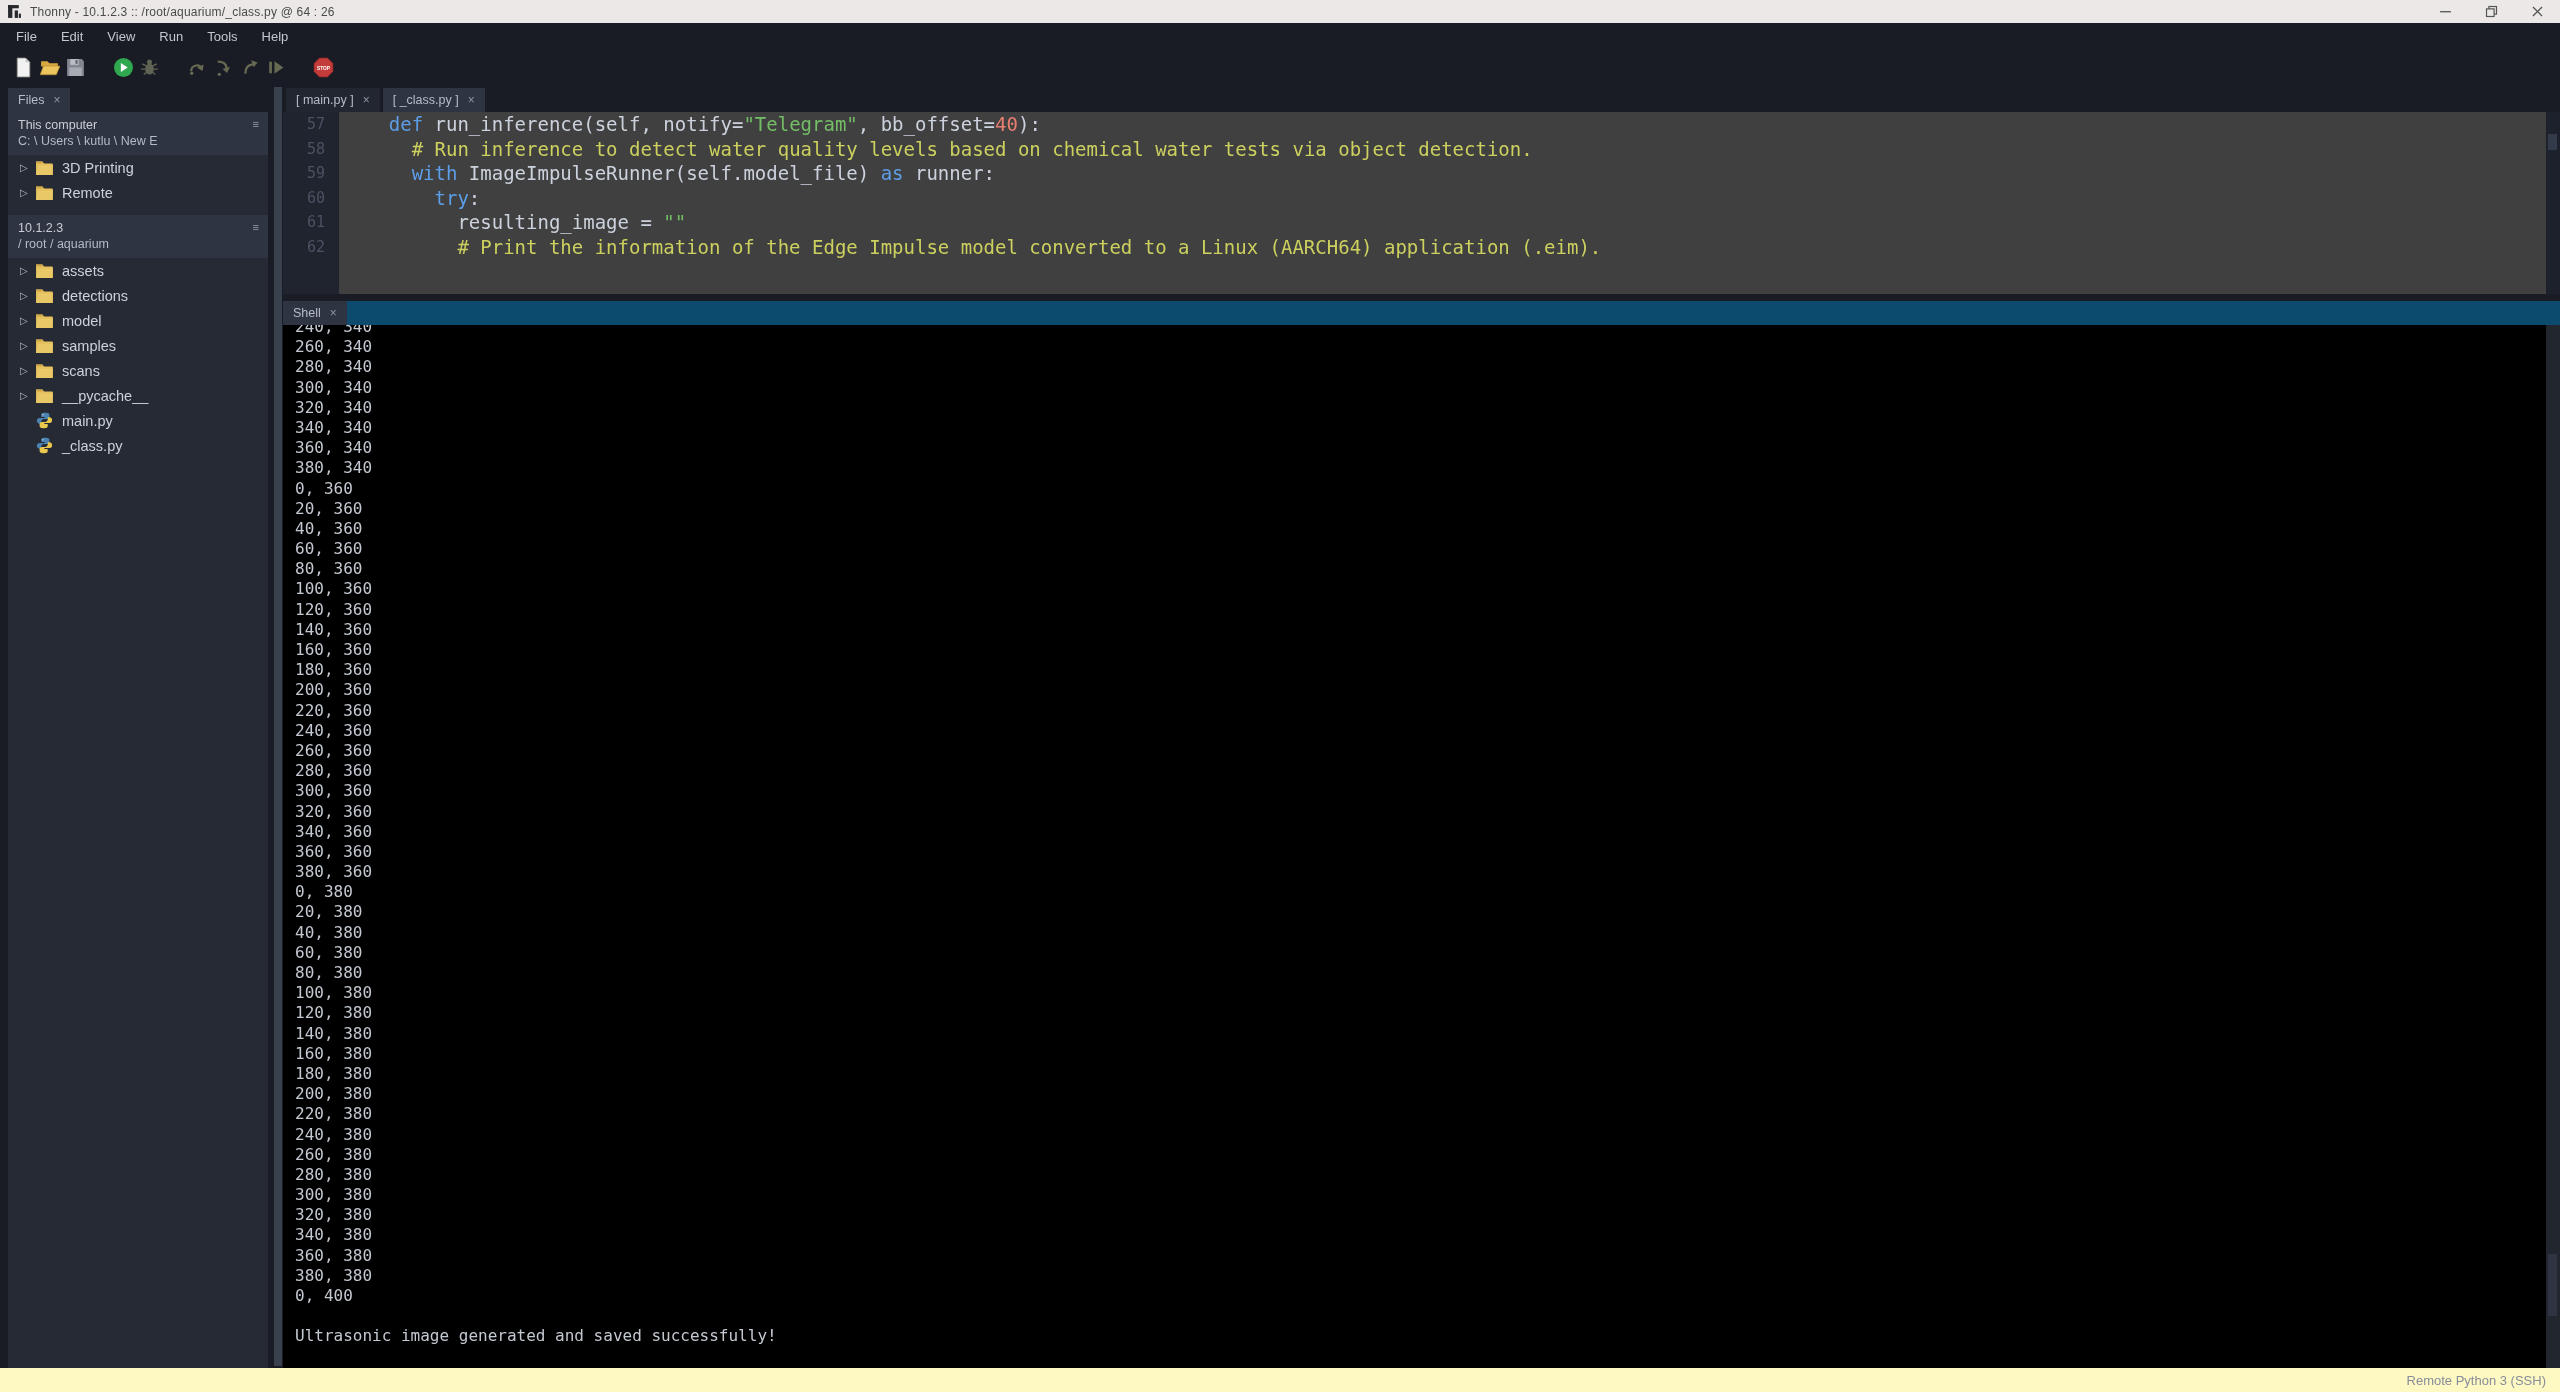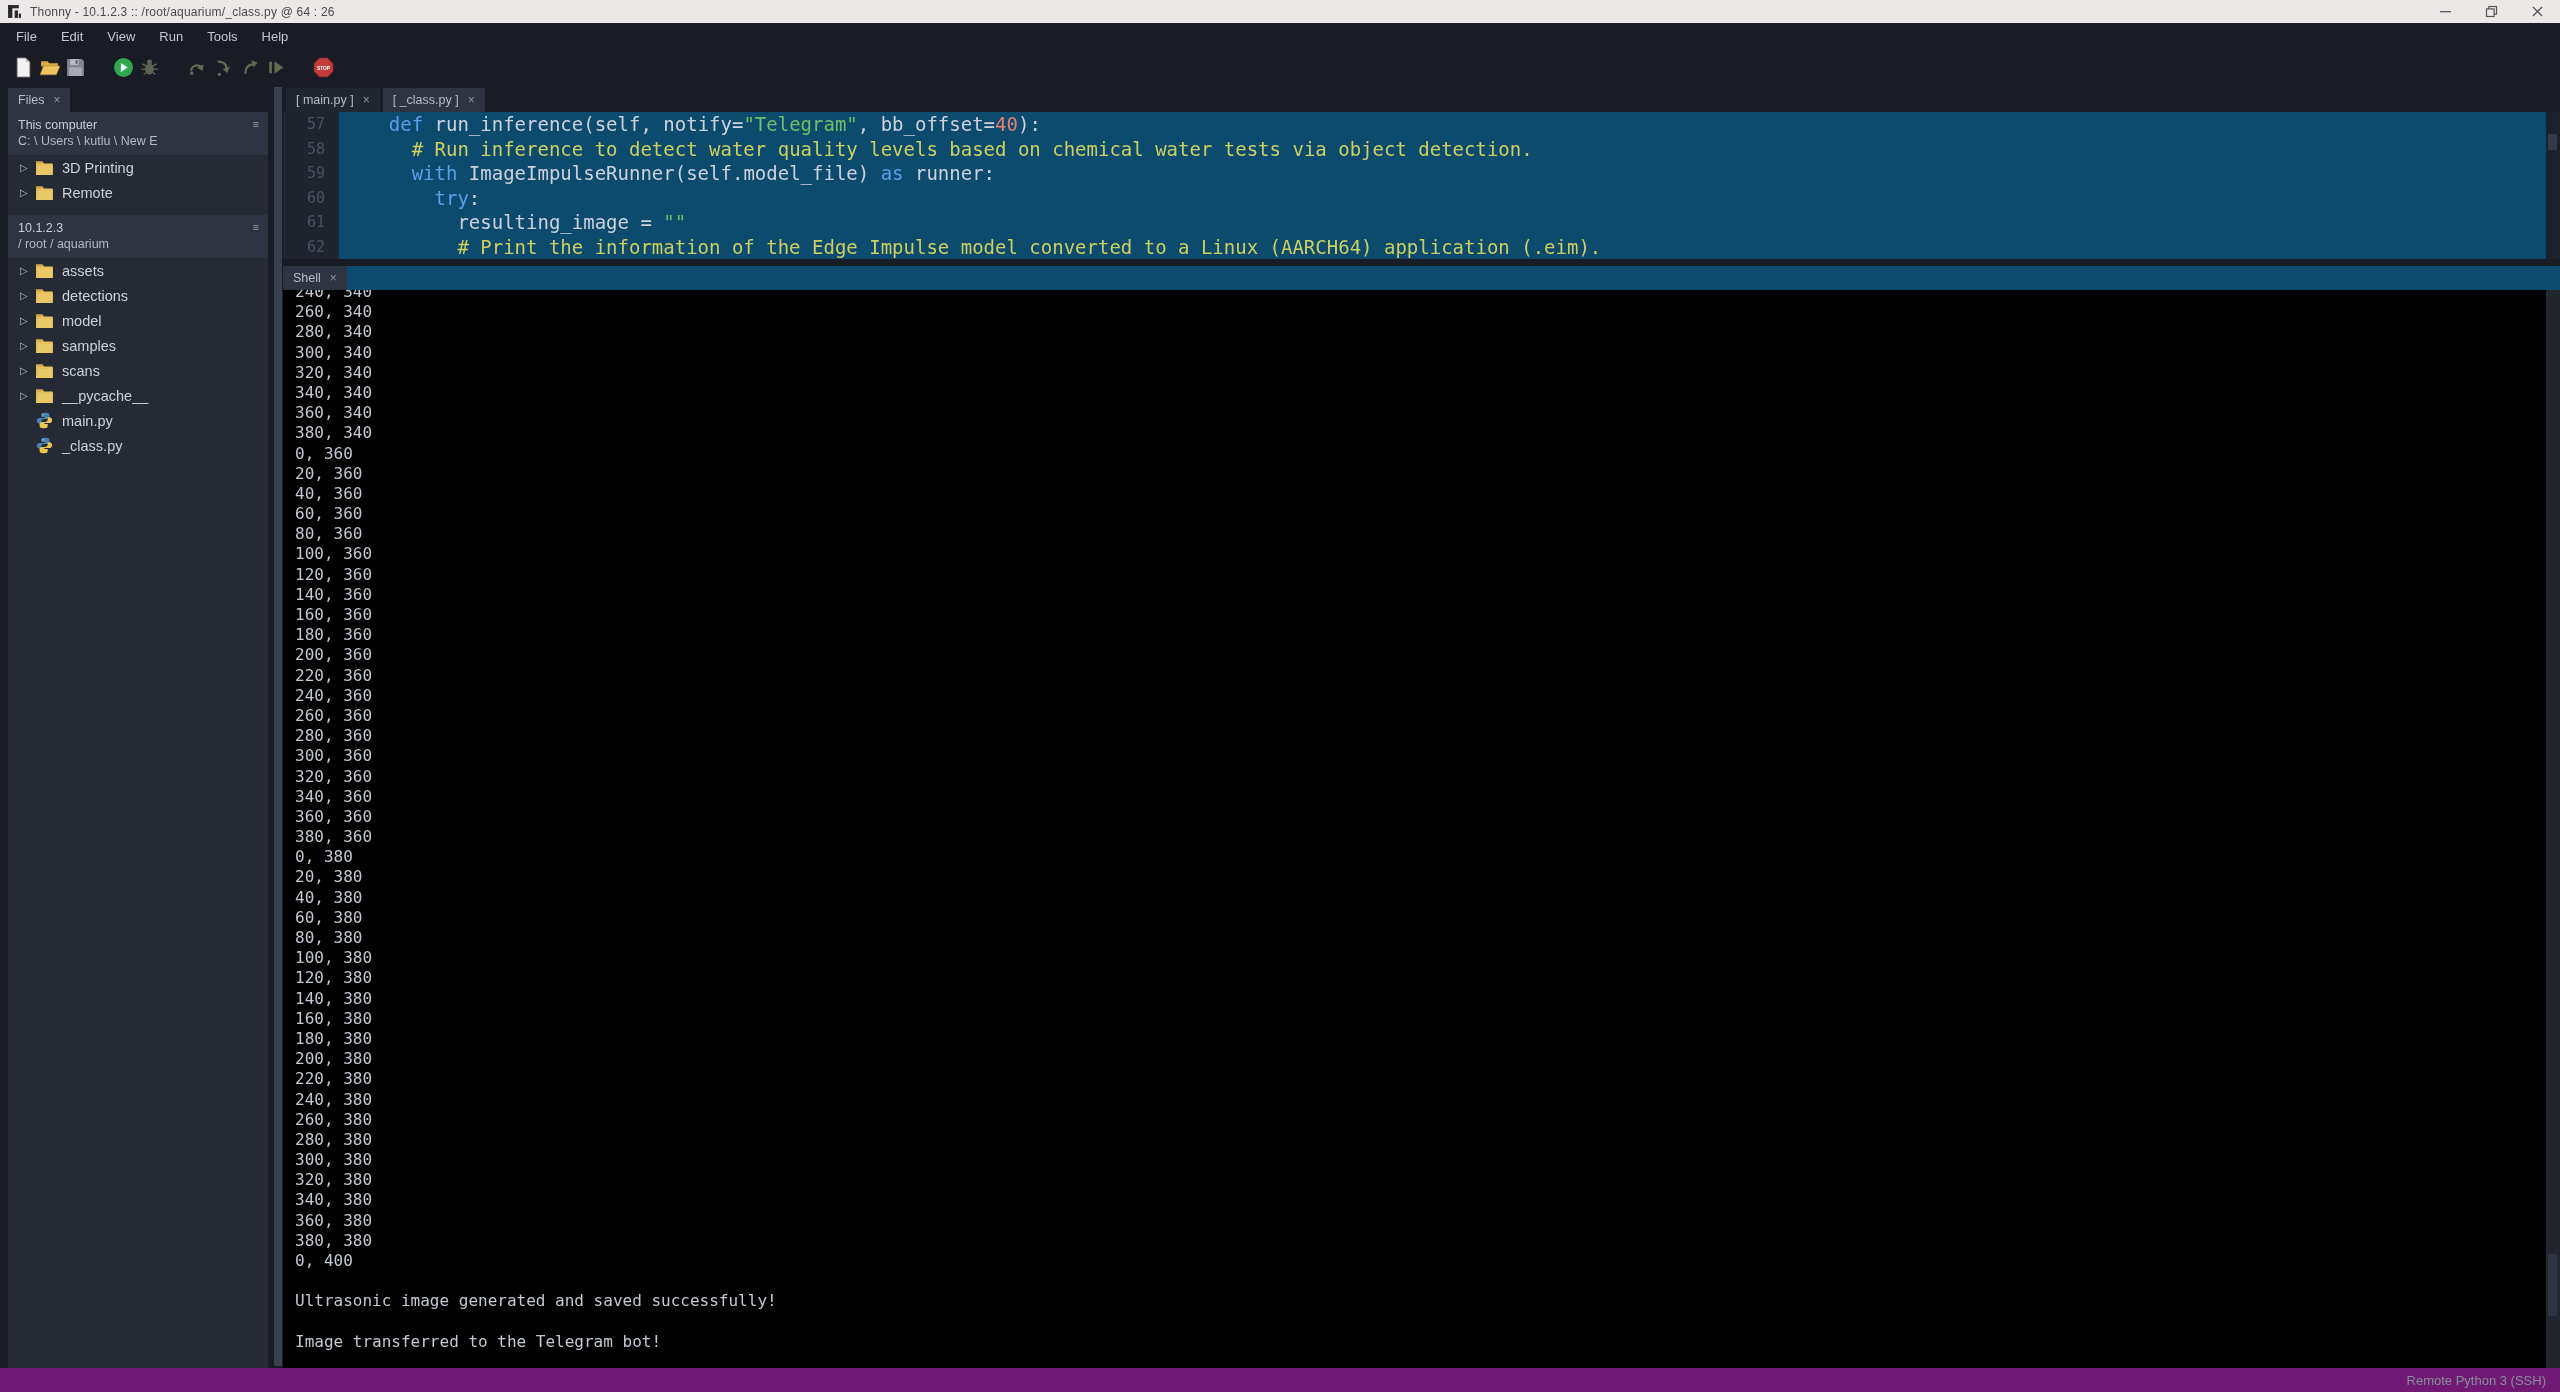--- a/index.html
+++ b/index.html
@@ -44,21 +44,21 @@
   .tree-item { height:25px; display:flex; align-items:center; padding-left:12px; }
   .tree-item .expander { width:15px; color:#b3b9c4; font-size:10px; flex:none; }
   .tree-item .ficon { width:19px; height:17px; margin-right:8px; flex:none; }
   .tree-item .ficon svg { width:100%; height:100%; }
   .tree-item .flabel { color:#ccd1da; font-size:14.5px; white-space:nowrap; }
   .tree-section { margin-bottom:10px; }
   #panel-scrollbar { position:absolute; right:1px; top:2px; bottom:2px; width:8px; }
   #panel-thumb { position:absolute; left:0; top:0; bottom:0; width:8px; background:#39404e; }
 
   
-  #editor { height:147px; position:relative; background:#0c4a6e; }
+  #editor { height:182px; position:relative; background:#404040; }
   #gutter { position:absolute; left:0; top:0; bottom:0; width:56px; background:#20242e;
             font-family:"DejaVu Sans Mono", monospace; font-size:15px; color:#4b5263; text-align:right; }
   #gutter .ln { line-height:24.5px; height:24.5px; padding-right:14px; }
   #code { position:absolute; left:56px; right:14px; top:0; bottom:0; padding-left:4px; overflow:hidden; }
   .code-line { font-family:"DejaVu Sans Mono", monospace; font-size:19px; line-height:24.5px; height:24.5px; white-space:pre; color:#ccd2dd; }
   .tok-k { color:#5c9ee8; }
   .tok-s { color:#74bd66; }
   .tok-n { color:#e87f70; }
   .tok-c { color:#ccd05e;text-align:right; }
   #editor-scrollbar { position:absolute; right:0; top:0; bottom:0; width:14px; background:#1d212b; }
@@ -68,21 +68,21 @@
 
   
   #shell-tab-row { height:24px; display:flex; align-items:flex-end; background:#0c4a6e; }
   #shell { flex:1; background:#000000; position:relative; overflow:hidden; }
   #shell-lines { margin-top:-8px; padding-left:12px; }
   .shell-line { font-family:"DejaVu Sans Mono", monospace; font-size:16px; line-height:20.2px; height:20.2px; color:#c3c8d1; white-space:pre; }
   #shell-scrollbar { position:absolute; right:0; top:0; bottom:0; width:14px; background:#22262f; }
   #shell-thumb { position:absolute; right:3px; bottom:52px; width:9px; height:62px; background:#2e3442; }
 
   
-  #statusbar { height:24px; background:#701a75; display:flex; align-items:center; justify-content:flex-end; padding-right:14px; }
+  #statusbar { height:24px; background:#fef9c3; display:flex; align-items:center; justify-content:flex-end; padding-right:14px; }
   #statusbar .status-text { color:#878d99; font-size:13px; }
 </style>
 </head>
 <body>
 
 <div id="titlebar">
   <span class="app-icon">
     <svg viewBox="0 0 14 14">
         <rect x="1" y="1" width="4" height="12" fill="#26282c"></rect>
         <rect x="1" y="1" width="10" height="3" fill="#26282c"></rect>

